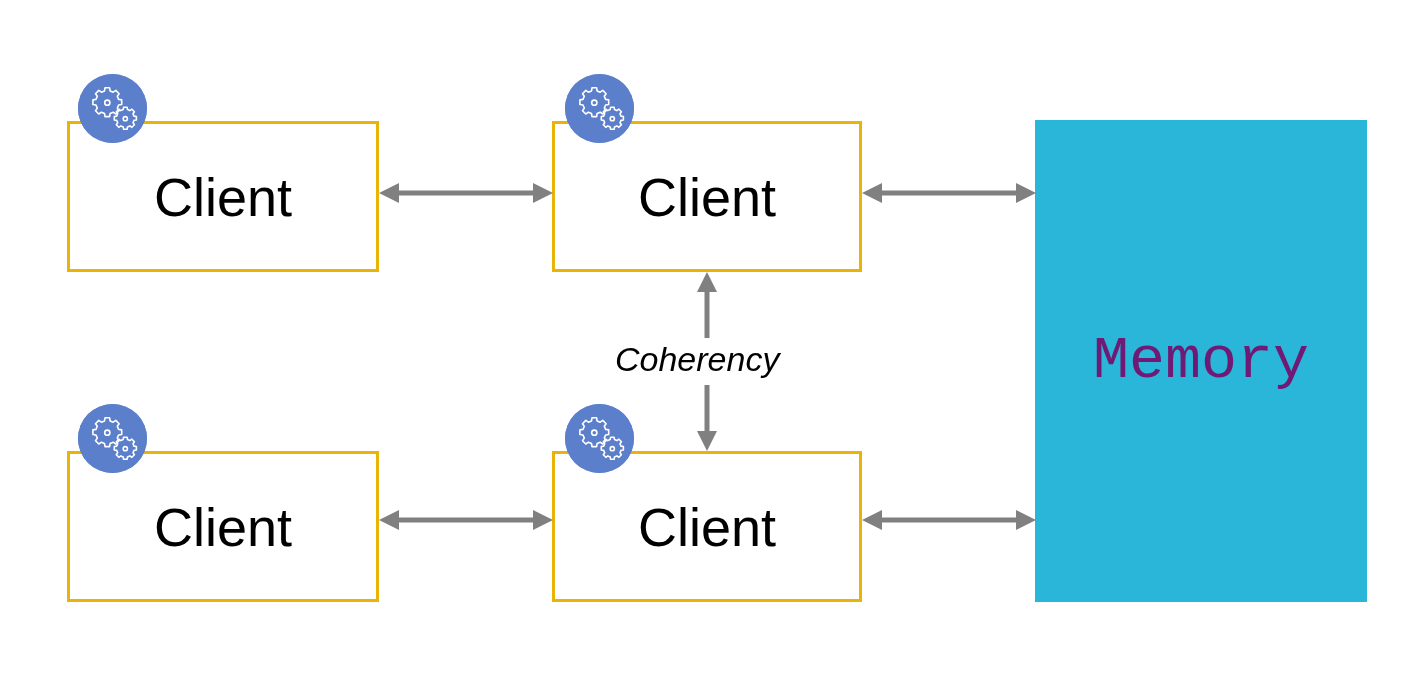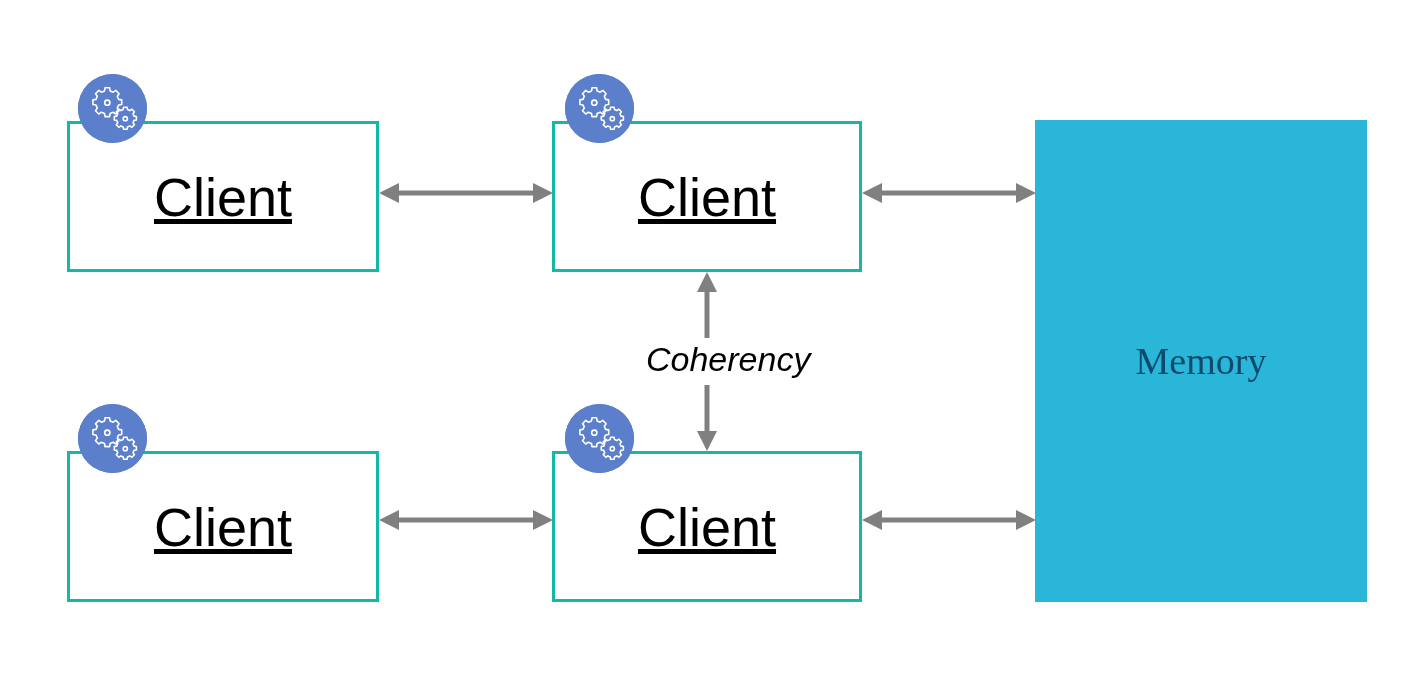--- a/index.html
+++ b/index.html
@@ -15,26 +15,25 @@
     width: 1422px;
     height: 682px;
     background: #ffffff;
     overflow: hidden;
   }
 
   
   .client-box {
     position: absolute;
     box-sizing: border-box;
-    border: 3px solid #14b8a6;
+    border: 3px solid #eab308;
     background: #ffffff;
     display: flex;
     align-items: center;
     justify-content: center;
-    text-decoration: underline;
   }
   .client-label {
     font-family: "Liberation Sans", sans-serif;
     font-size: 54px;
     line-height: 1;
     color: #000000;
     letter-spacing: 0px;
     user-select: none;
   }
 
@@ -56,24 +55,24 @@
   
   .memory-block {
     position: absolute;
     background: #29B6D8;
     display: flex;
     align-items: center;
     justify-content: center;
     text-align: center;
   }
   .memory-label {
-    font-family: Liberation Serif, serif;
-    font-size: 38px;
+    font-family: Liberation Mono, monospace;
+    font-size: 60px;
     line-height: 1.28;
-    color: #0c4a6e;
+    color: #701a75;
     user-select: none;
   }
 
   
   .arrow-h, .arrow-v {
     position: absolute;
   }
   .arrow-h svg, .arrow-v svg {
     display: block;
     overflow: visible;
@@ -200,15 +199,15 @@
     </svg>
   </div>
 
   <div class="arrow-v" style="left:692px; top:385px; width:30px; height:66px;">
     <svg width="30" height="66" viewBox="0 0 30 66" xmlns="http://www.w3.org/2000/svg">
       <line x1="15" y1="0" x2="15" y2="48" stroke="#808080" stroke-width="5"></line>
       <polygon points="15,66 5,46 25,46" fill="#808080"></polygon>
     </svg>
   </div>
 
-  <div class="coherency-label" style="left:646px; top:340px;">Coherency</div>
+  <div class="coherency-label" style="left:615px; top:340px;">Coherency</div>
 
 </div>
 
 </body></html>

